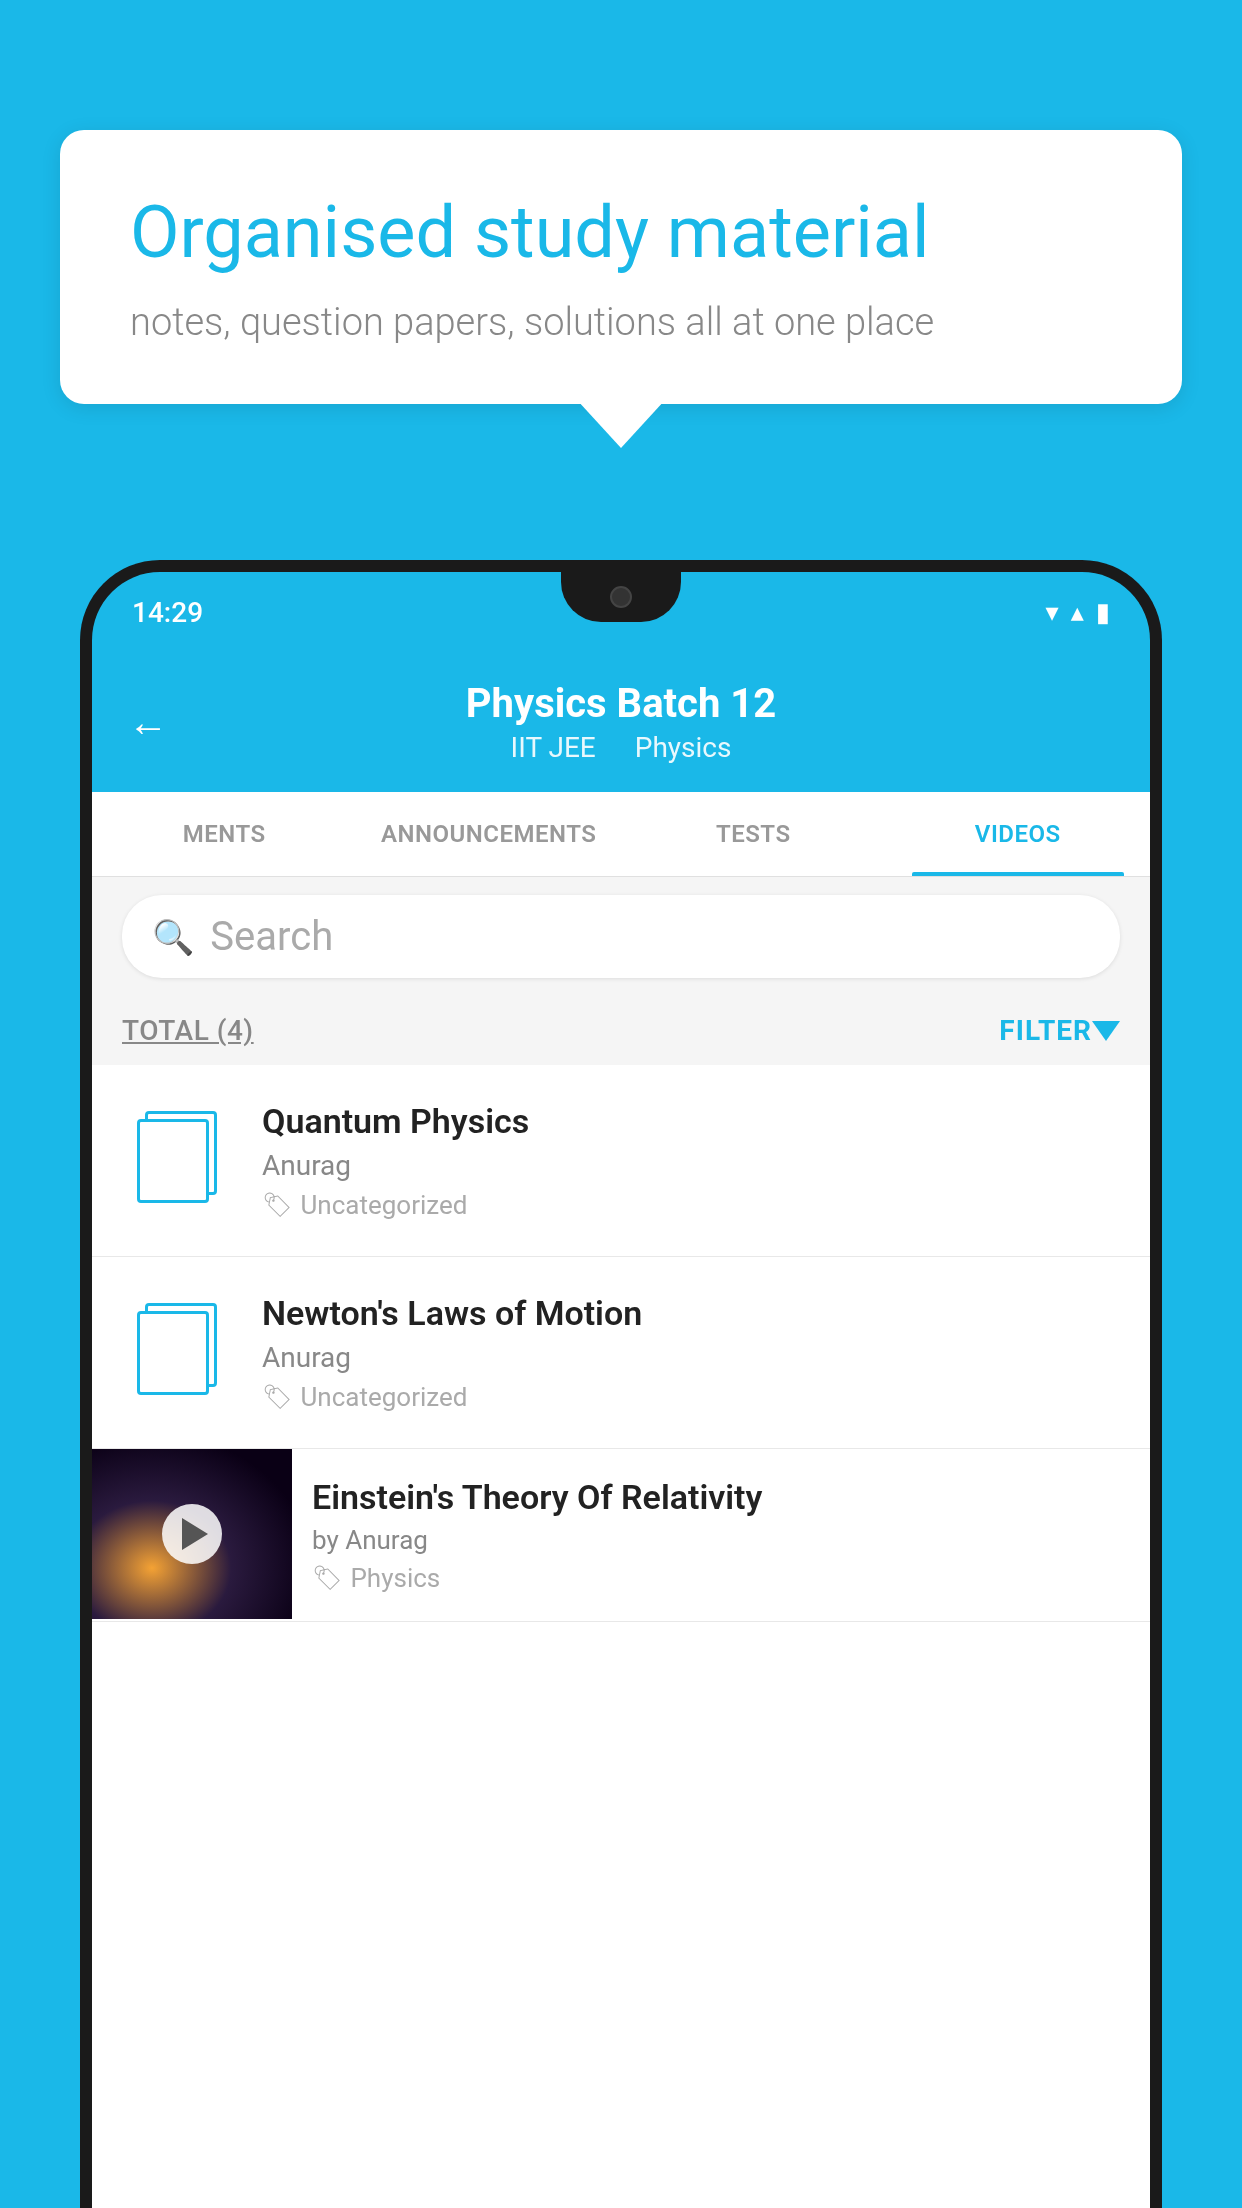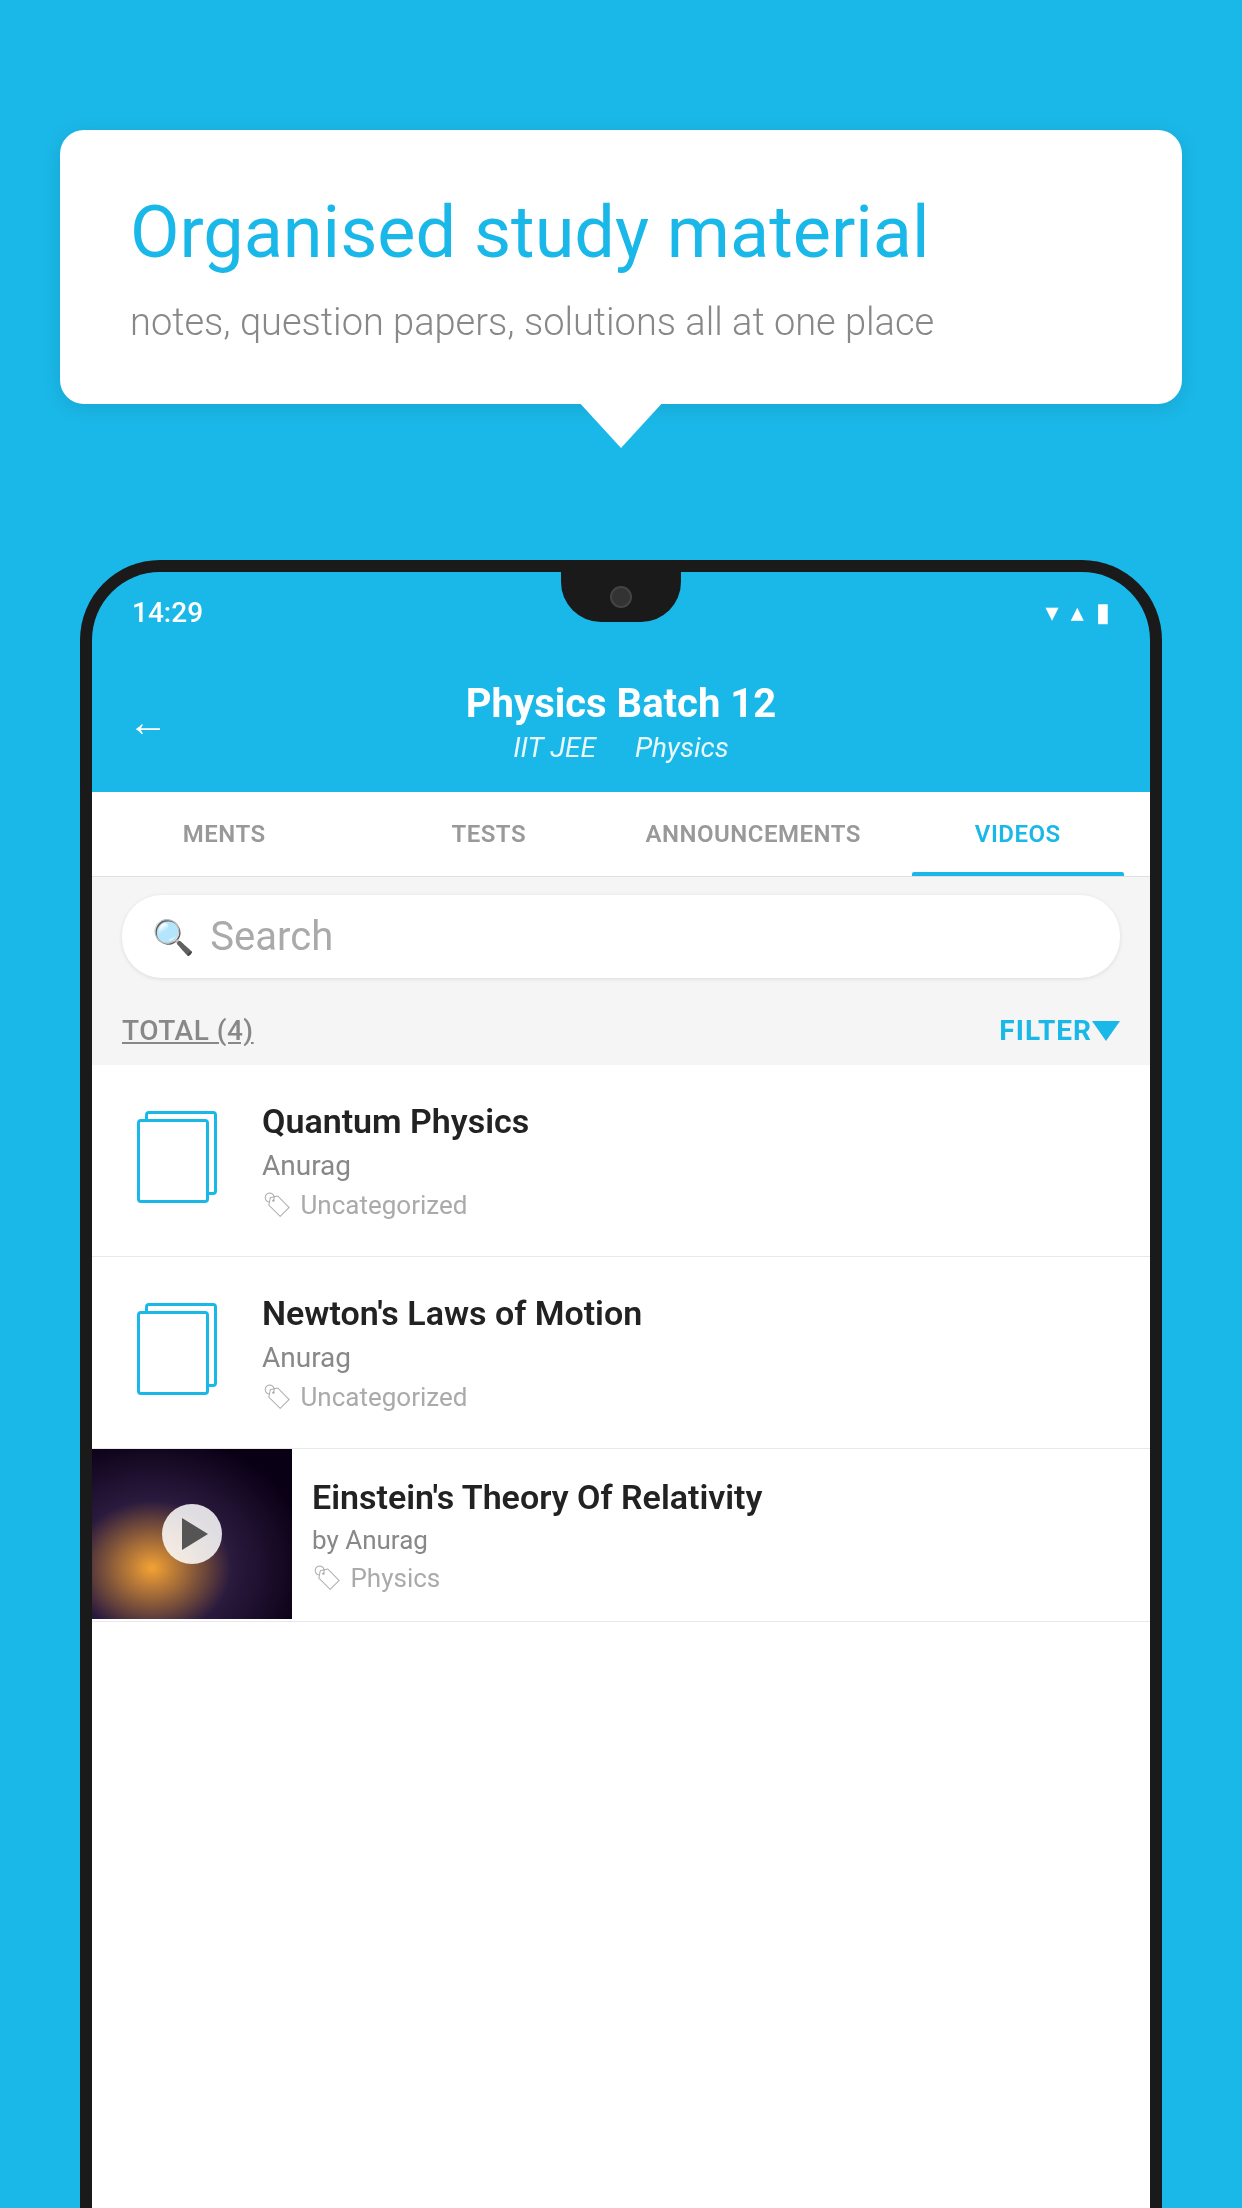--- a/index.html
+++ b/index.html
@@ -163,21 +163,20 @@
     }
 
     .header-subtitle {
       color: rgba(255,255,255,0.9);
       font-size: 28px;
       margin-top: 4px;
     }
 
     .header-subtitle span {
       margin: 4px 8px;
-      font-style: italic;
     }
 
     
     .tabs-bar {
       display: flex;
       background: white;
       border-bottom: 1px solid #e0e0e0;
       overflow: hidden;
     }
 
@@ -452,22 +451,22 @@
         <div class="header-title">Physics Batch 12</div>
         <div class="header-subtitle">
           <span>IIT JEE</span>
           <span> </span>
           <span>Physics</span>
         </div>
       </div>
 
       <div class="tabs-bar">
         <div class="tab-item">MENTS</div>
+        <div class="tab-item">ANNOUNCEMENTS</div>
         <div class="tab-item">TESTS</div>
-        <div class="tab-item">ANNOUNCEMENTS</div>
         <div class="tab-item active">VIDEOS</div>
       </div>
 
       <div class="search-bar-wrap">
         <div class="search-bar">
           <span class="search-icon-svg">🔍</span>
           <span class="search-placeholder">Search</span>
         </div>
       </div>
 

